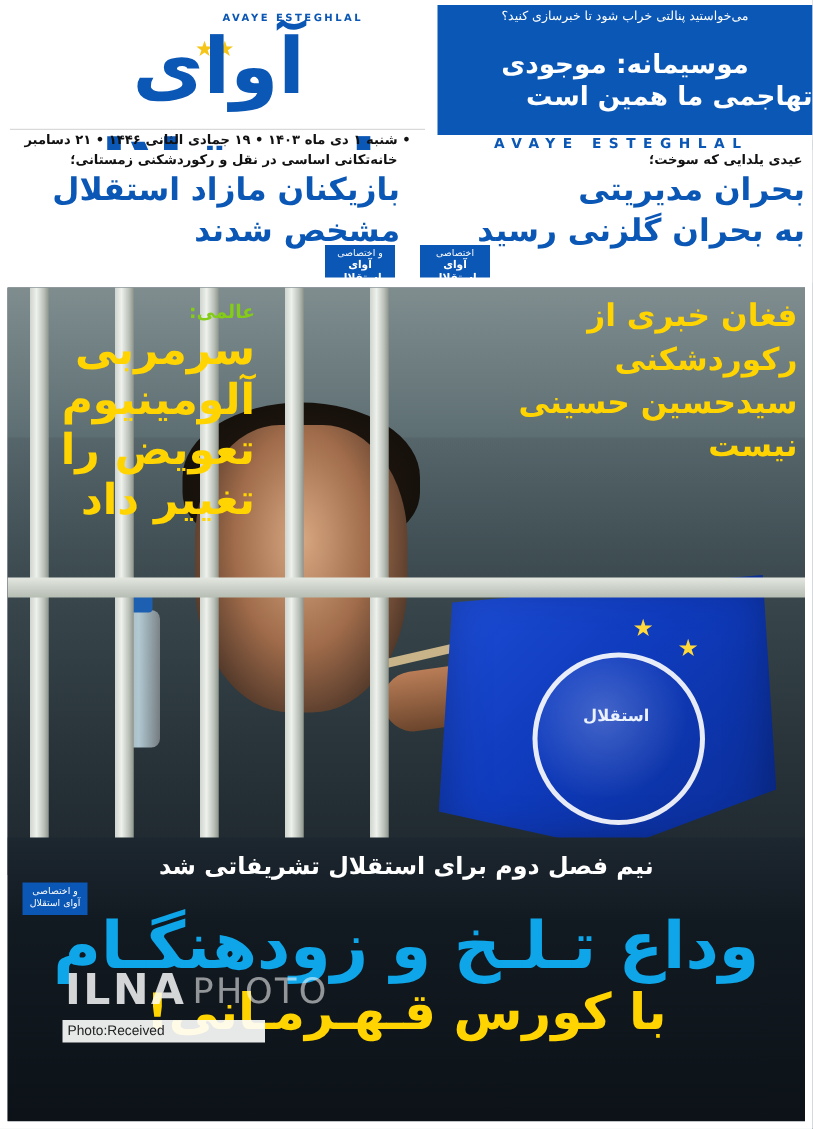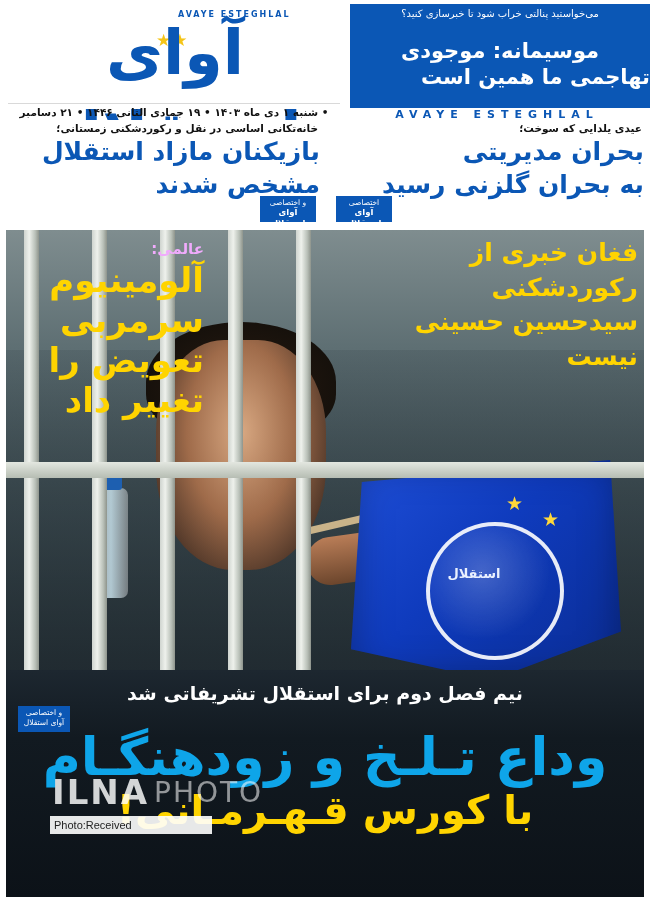--- a/index.html
+++ b/index.html
@@ -103,36 +103,36 @@
     clip-path:polygon(4% 10%, 96% 0%, 100% 78%, 52% 100%, 0% 86%);
     box-shadow:inset 0 0 40px rgba(0,0,0,.35);
   }
   .flag-star{position:absolute;color:#ffd83a;font-size:19px;}
   .flag-emblem{
     position:absolute;left:420px;top:292px;width:130px;height:130px;border-radius:50%;
     border:4px solid rgba(255,255,255,.9);
     background:radial-gradient(circle at 40% 35%, rgba(255,255,255,.22), rgba(255,255,255,0) 60%);
   }
   .flag-emblem-txt{
-    position:absolute;left:405px;top:336px;width:126px;text-align:center;color:#eaf1ff;
+    position:absolute;left:424px;top:336px;width:126px;text-align:center;color:#eaf1ff;
     font-size:13px;font-weight:bold;letter-spacing:-1px;
   }
   .ph-dark-bottom{
     position:absolute;left:0;top:440px;width:638px;height:227px;
     background:linear-gradient(180deg,#1d2730 0%, #121a21 30%, #0c1218 100%);
   }
 
   
   .hl-right{position:absolute;right:6px;top:6px;width:292px;text-align:right;}
   .hl-right .kick{color:#ffffff;font-size:14px;font-weight:bold;margin-bottom:4px;}
   .hl-right .big{color:#ffd400;font-weight:bold;font-size:25px;line-height:1.38;letter-spacing:-1px;}
 
   
   .hl-left{position:absolute;left:8px;top:10px;width:190px;text-align:right;}
-  .hl-left .kick{color:#f0abfc;font-size:15px;font-weight:bold;margin-bottom:2px;}
+  .hl-left .kick{color:#84cc16;font-size:15px;font-weight:bold;margin-bottom:2px;}
   .hl-left .big{color:#ffd400;font-weight:bold;font-size:34px;line-height:1.18;letter-spacing:-2px;}
 
   
   .deck{position:absolute;left:0;top:452px;width:638px;text-align:center;}
   .deck .line{color:#ffffff;font-size:19px;font-weight:bold;}
   .deck-tag{
     position:absolute;left:12px;top:476px;width:52px;height:26px;background:#0b57b5;color:#fff;
     font-size:7.5px;text-align:center;line-height:1.3;padding-top:2px;box-sizing:border-box;
   }
   .mainhead{position:absolute;left:0;top:498px;width:638px;text-align:center;}
@@ -220,22 +220,22 @@
 
     <div class="ph-dark-bottom"></div>
 
     <div class="hl-right">
       <div class="big">فغان خبری از رکوردشکنی</div>
       <div class="big">سیدحسین حسینی نیست</div>
     </div>
 
     <div class="hl-left">
       <div class="kick">عالمی:</div>
+      <div class="big">سرمربی</div>
       <div class="big">آلومینیوم</div>
-      <div class="big">سرمربی</div>
       <div class="big">تعویض را</div>
       <div class="big">تغییر داد</div>
     </div>
 
     <div class="deck">
       <div class="line">نیم فصل دوم برای استقلال تشریفاتی شد</div>
     </div>
     <div class="deck-tag">
       <span class="t1">و اختصاصی</span>
       <span class="t2">آوای استقلال</span>

